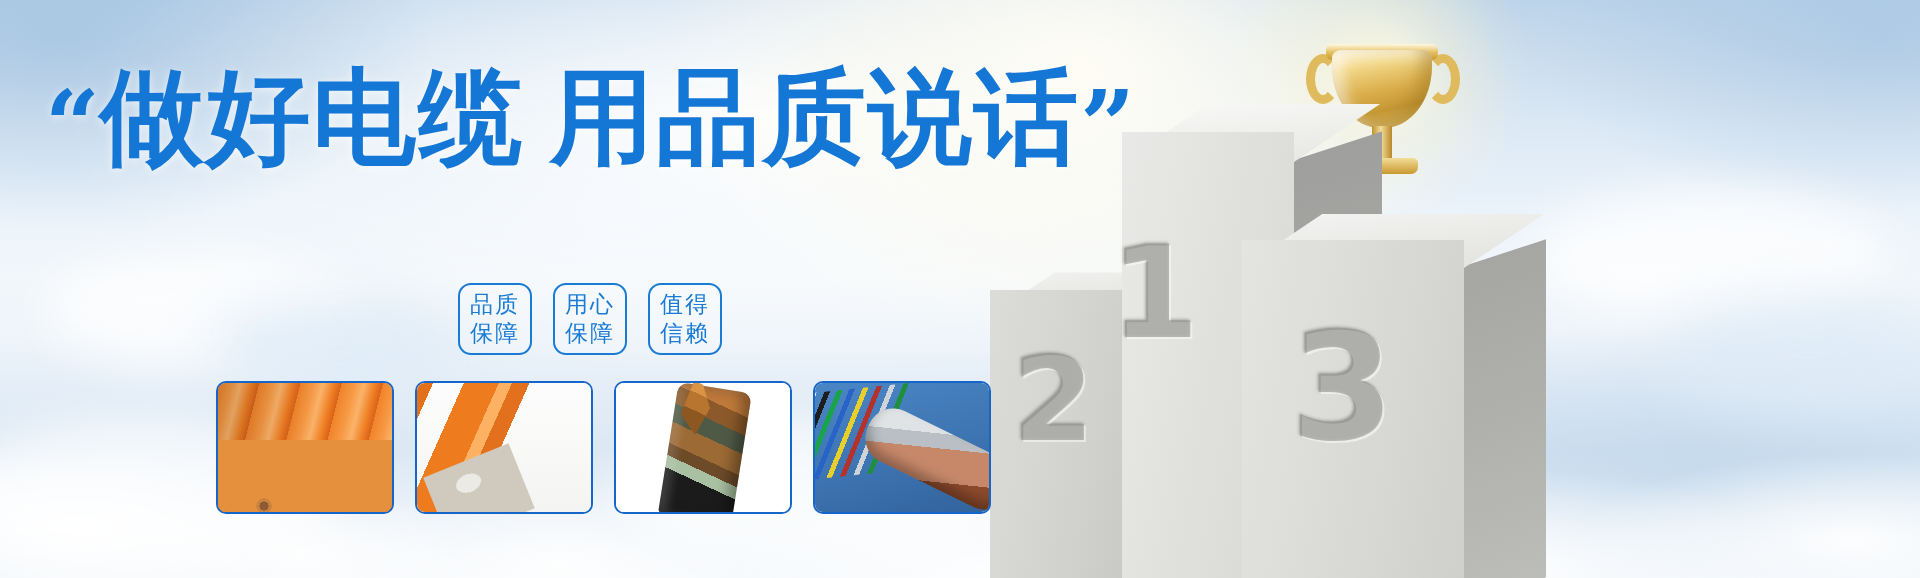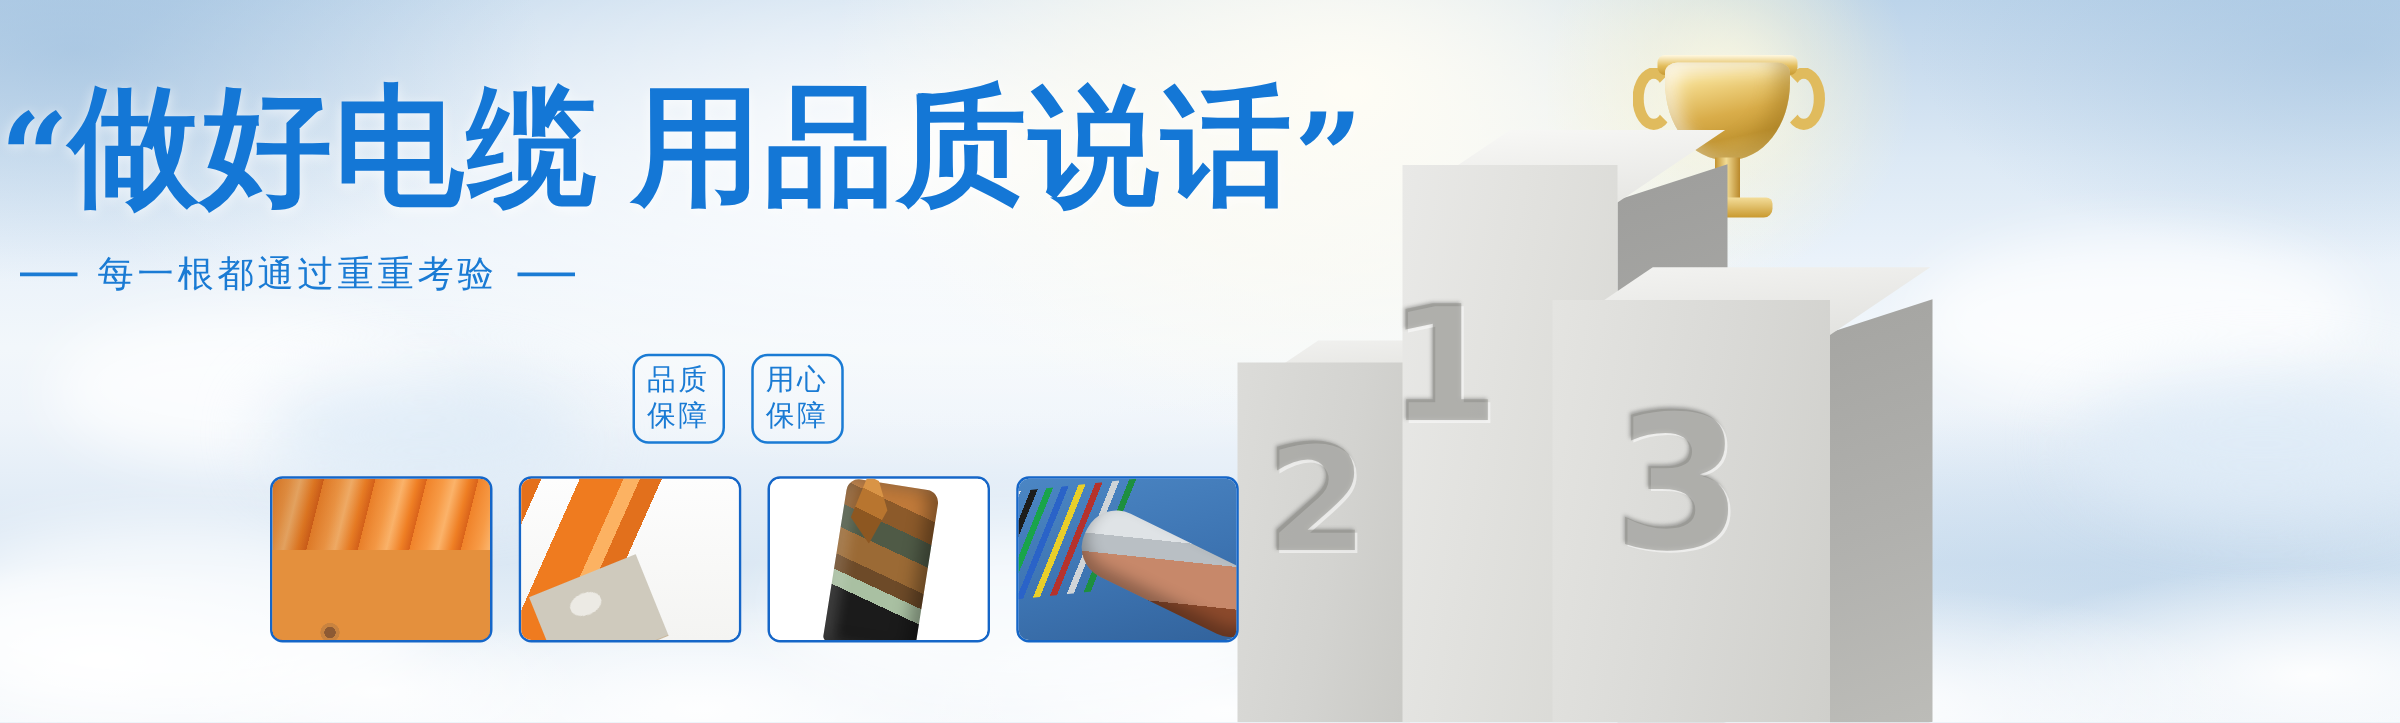--- a/index.html
+++ b/index.html
@@ -53,20 +53,21 @@
       radial-gradient(ellipse 240px 90px  at 300px 275px, rgba(255,255,255,0.92) 0%, rgba(255,255,255,0) 70%),
       radial-gradient(ellipse 360px 120px at 560px 288px, rgba(255,255,255,0.88) 0%, rgba(255,255,255,0) 72%),
       radial-gradient(ellipse 340px 115px at 980px 290px, rgba(255,255,255,0.85) 0%, rgba(255,255,255,0) 72%),
       radial-gradient(ellipse 420px 130px at 1500px 285px,rgba(255,255,255,0.9) 0%, rgba(255,255,255,0) 72%),
       radial-gradient(ellipse 380px 120px at 1850px 262px,rgba(255,255,255,0.94) 0%, rgba(255,255,255,0) 72%);
   }
 
   
   .copy {
     position:absolute; left:0; top:0; width:1180px; height:380px;
+    text-align:center;
   }
 
   .headline {
     position:absolute; left:0; right:0; top:62px;
     color:#1477d6;
     font-size:104px;
     line-height:1.06;
     font-weight:bold;
     letter-spacing:2px;
     white-space:nowrap;
@@ -334,33 +335,34 @@
   <div class="numeral n1">1</div>
   <div class="numeral n2">2</div>
   <div class="numeral n3">3</div>
 
   <div class="copy">
 
     <div class="headline">
       <span class="q">“</span><span>做好电缆</span><span class="gap"></span><span>用品质说话</span><span class="q">”</span>
     </div>
 
-    <div class="subtitle">
-      <span class="rule"></span><span>每一根都通过重重考验</span><span class="rule"></span>
-    </div>
 
     <div class="badges">
       <div class="badge">
         <span>品质</span>
         <span>保障</span>
       </div>
       <div class="badge">
         <span>用心</span>
         <span>保障</span>
       </div>
+      <div class="badge">
+        <span>值得</span>
+        <span>信赖</span>
+      </div>
     </div>
   </div>
 
   <div class="thumbs">
     <div class="thumb">
       <div class="ph ph1"></div>
     </div>
     <div class="thumb">
       <div class="ph ph2"></div>
     </div>

